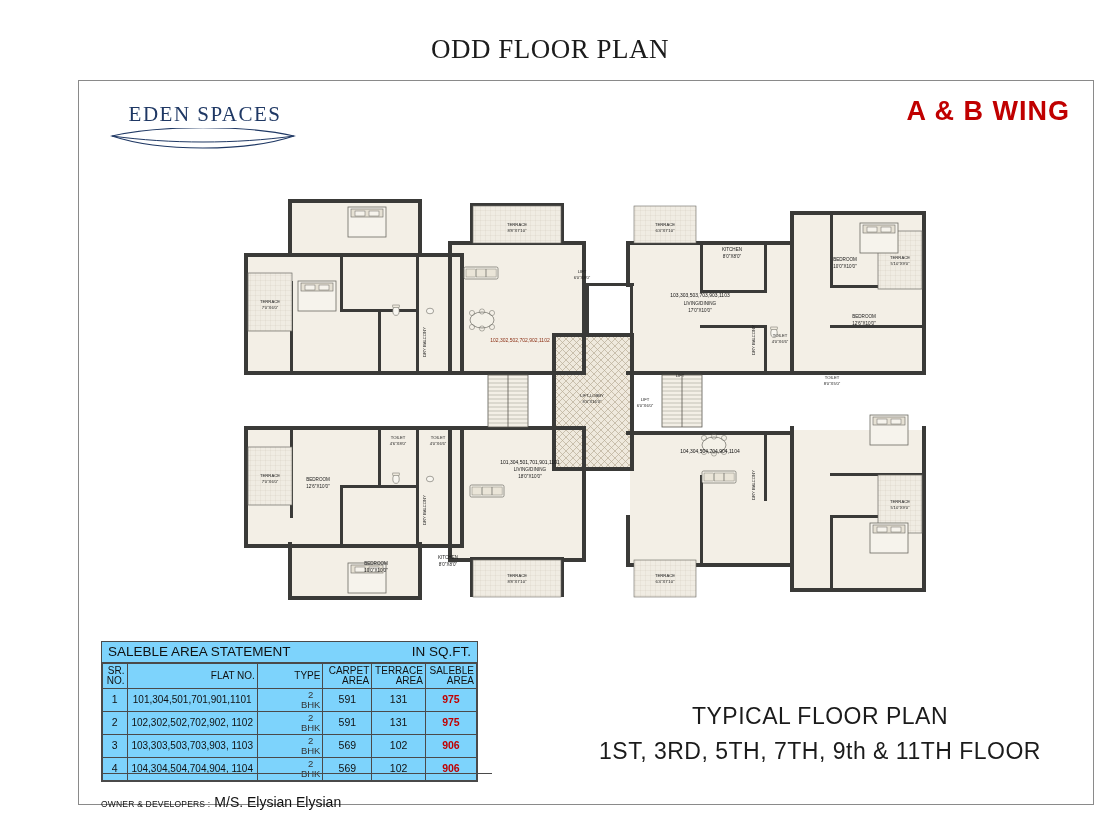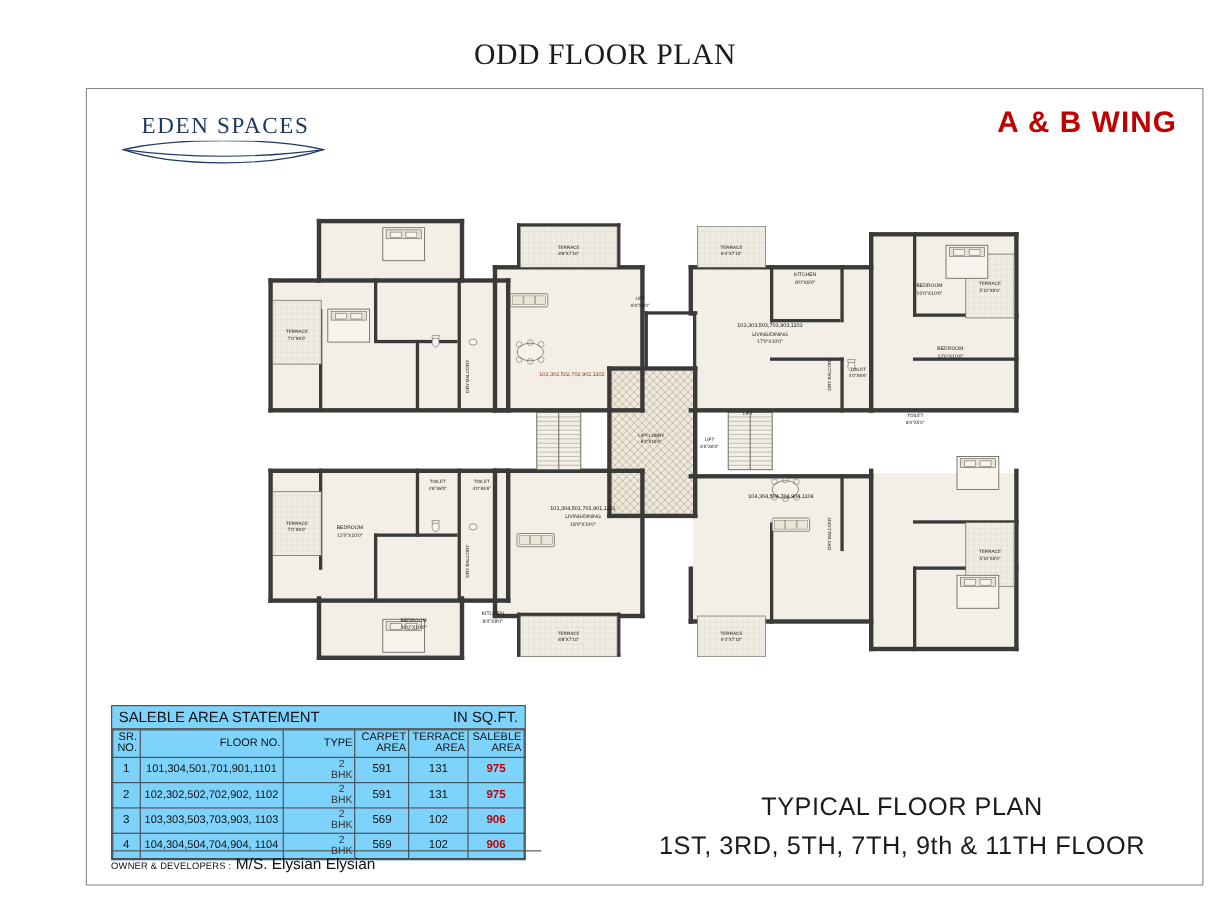--- a/index.html
+++ b/index.html
@@ -139,32 +139,32 @@
   .col-sale { width: 52px; }
   td.sale { color: #c00000; font-weight: bold; }
   td.flat { font-size: 10px; }
   td.type { font-size: 9.5px; color: #333; padding-left: 43px; }
   .owner-row {
     position: absolute;
     left: 101px;
     top: 773px;
     width: 391px;
     border-top: 1px solid #4a4a4a;
-    padding-top: 3px;
+    padding-top: 20px;
     display: flex;
     align-items: baseline;
     gap: 4px;
   }
   .owner-label { font-size: 8.5px; color: #111; letter-spacing: .2px; }
   .owner-value { font-size: 14px; color: #111; font-family: "Liberation Sans", sans-serif; }
   
   .caption {
     position: absolute;
     left: 560px;
-    top: 720px;
+    top: 703px;
     width: 520px;
     text-align: center;
     color: #1b1b1b;
   }
   .caption .line1 { font-size: 23px; letter-spacing: .5px; }
   .caption .line2 { font-size: 23px; letter-spacing: .5px; margin-top: 8px; }
   
   text { font-family: "Liberation Sans", sans-serif; fill: #1a1a1a; }
   .rm { font-size: 4.6px; text-anchor: middle; }
   .rm2 { font-size: 4.2px; text-anchor: middle; }
@@ -444,21 +444,21 @@
 
   <div class="area-table">
     <div class="tbl-head">
       <span>SALEBLE AREA STATEMENT</span>
       <span>IN SQ.FT.</span>
     </div>
     <table>
       <thead>
         <tr>
           <th class="col-sr">SR.<br>NO.</th>
-          <th class="col-flat">FLOOR NO.</th>
+          <th class="col-flat">FLAT NO.</th>
           <th class="col-type">TYPE</th>
           <th class="col-carpet">CARPET<br>AREA</th>
           <th class="col-terr">TERRACE<br>AREA</th>
           <th class="col-sale">SALEBLE<br>AREA</th>
         </tr>
       </thead>
       <tbody>
         <tr>
           <td>1</td>
           <td class="flat">101,304,501,701,901,1101</td>

